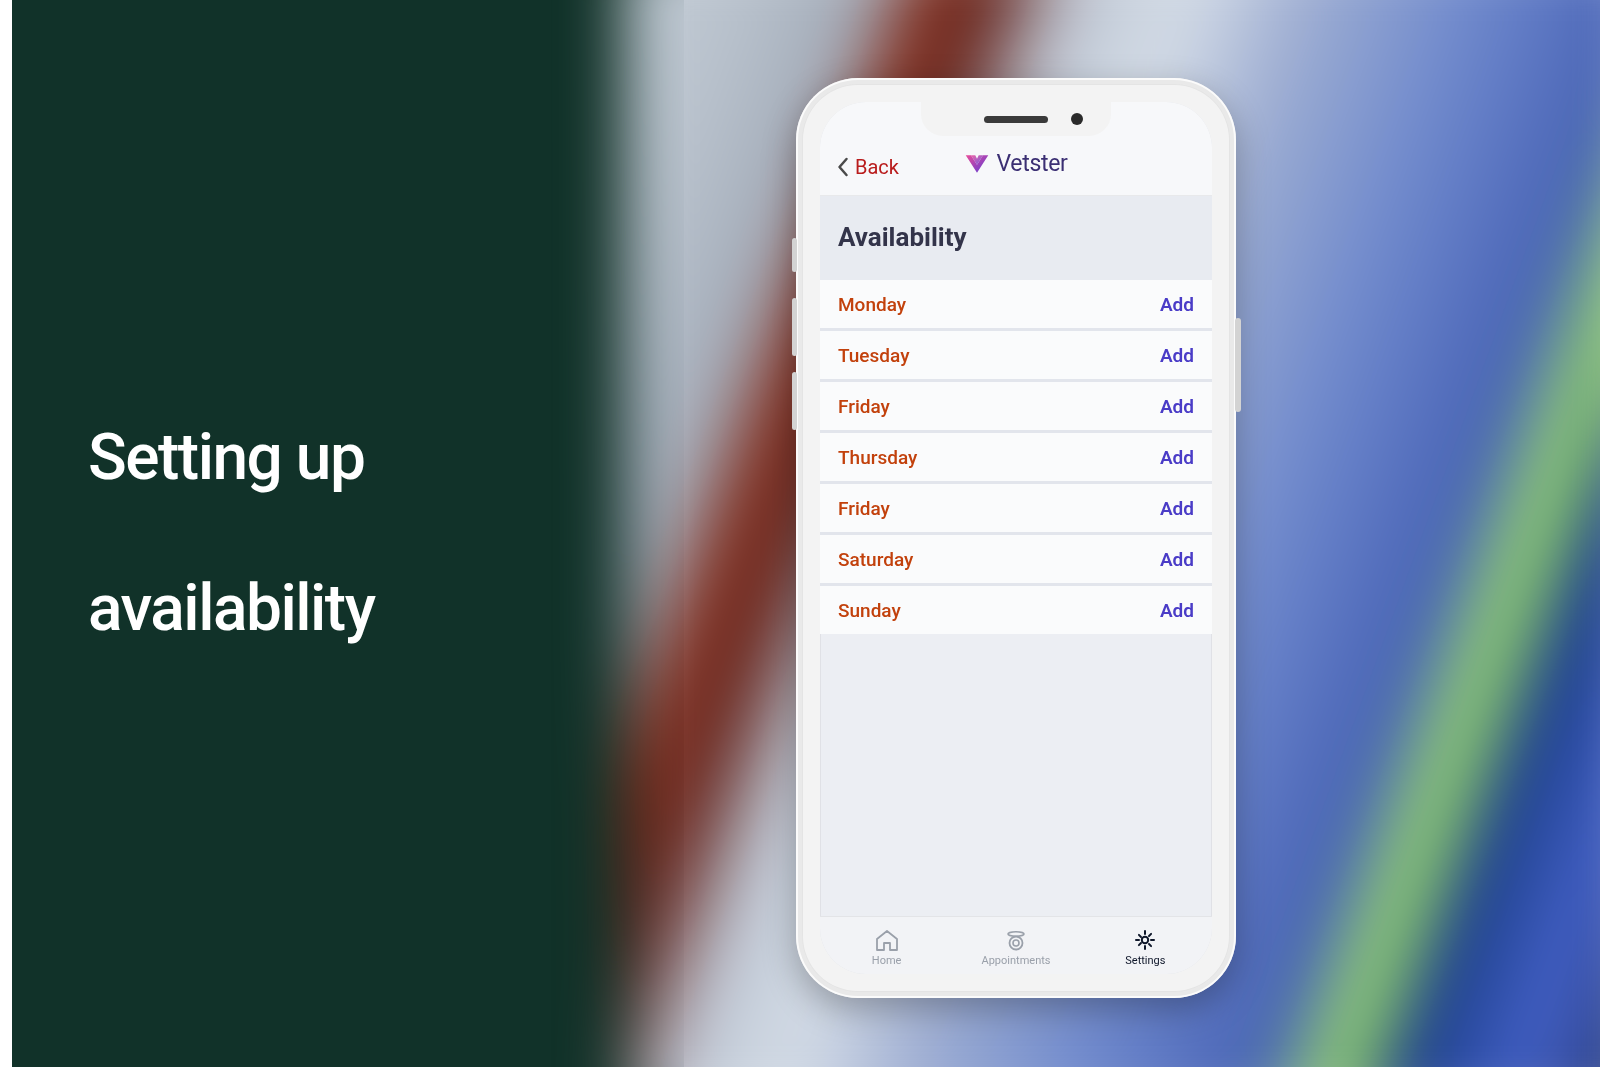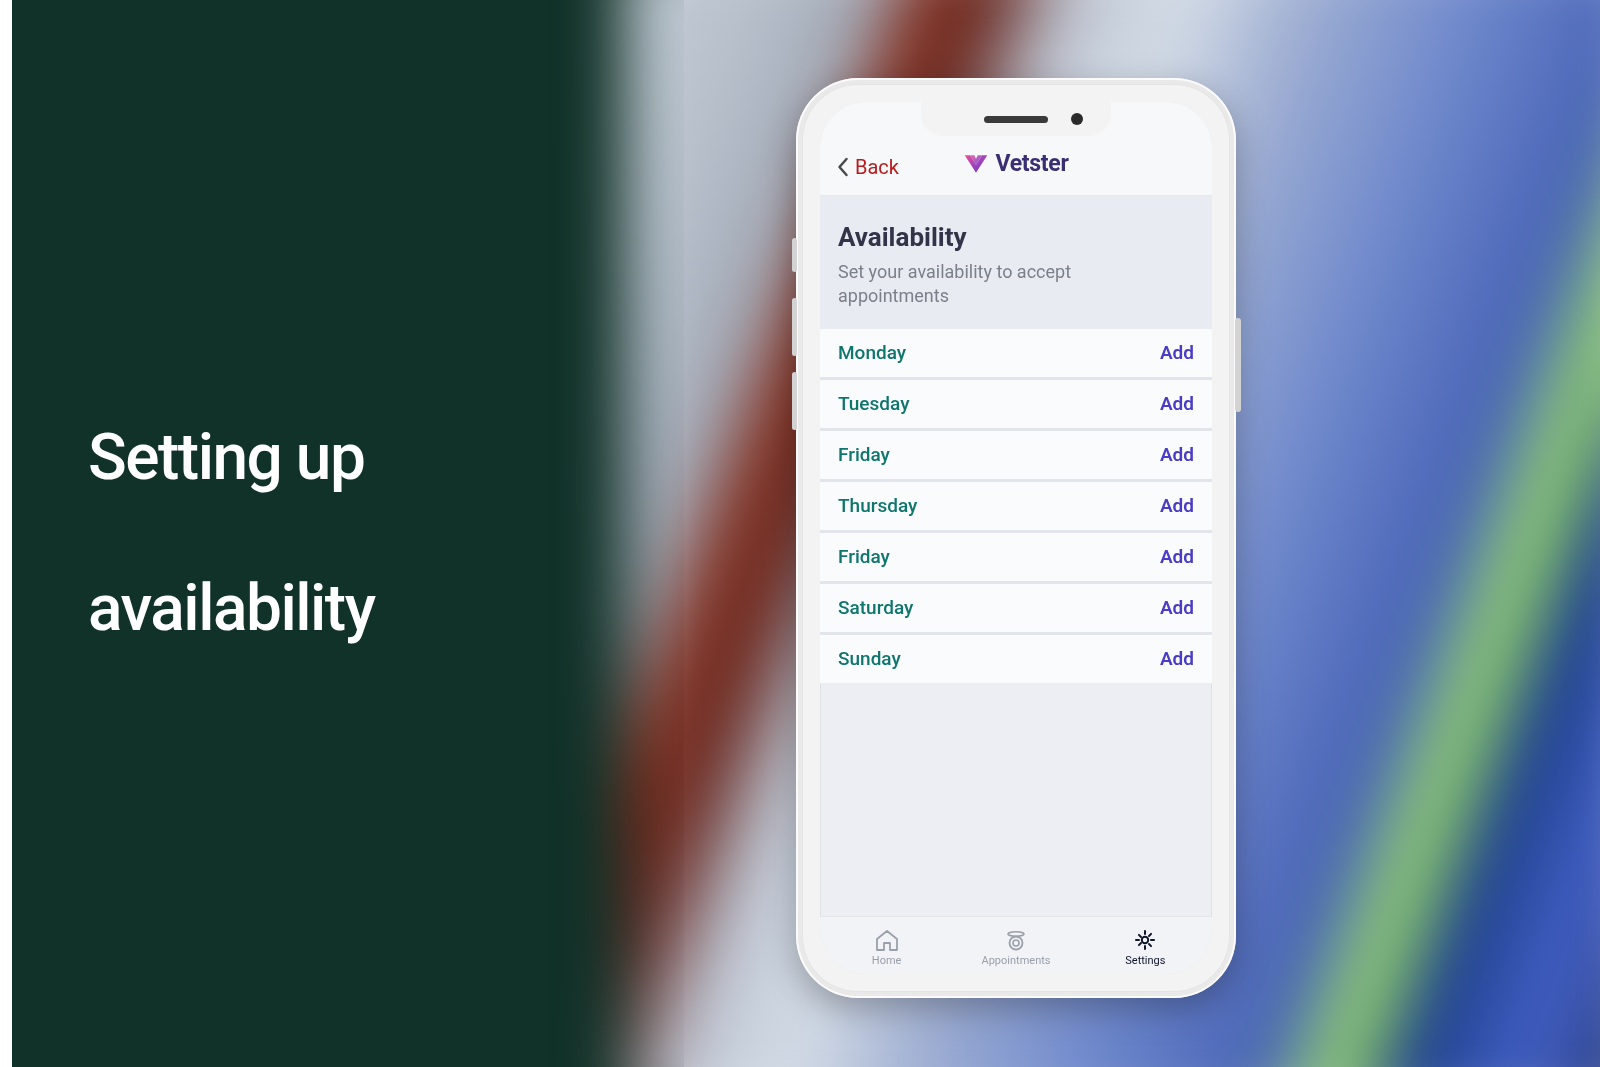--- a/index.html
+++ b/index.html
@@ -110,21 +110,21 @@
       display: flex; align-items: center;
       color: #b91c1c;
       font-size: 20px;
       cursor: pointer;
     }
     .back-btn svg { width: 13px; height: 20px; margin-right: 6px; }
     .brand {
       display: flex; align-items: center; gap: 6px;
     }
     .brand svg { width: 26px; height: 22px; }
-    .brand-text { font-size: 23px; font-weight: 700; color: #3b2f73; letter-spacing: -0.3px; }
+    .brand-text { font-size: 23px; font-weight: 400; color: #3b2f73; letter-spacing: -0.3px; }
     .section-head {
       padding: 26px 18px 20px 18px;
       background: #e8ebf1;
     }
     .section-title {
       font-size: 26px;
       font-weight: 700;
       color: #33344a;
       margin-bottom: 8px;
     }
@@ -134,21 +134,21 @@
       line-height: 1.35;
       max-width: 300px;
     }
     .day-list { display: flex; flex-direction: column; gap: 3px; background: #e2e5ec; }
     .day-row {
       background: #fafbfc;
       height: 48px;
       display: flex; align-items: center; justify-content: space-between;
       padding: 0 18px;
     }
-    .day-name { font-size: 19px; color: #0f766e; font-weight: 500; }
+    .day-name { font-size: 19px; color: #c2410c; font-weight: 500; }
     .add-btn { font-size: 19px; color: #4a3cc7; font-weight: 600; cursor: pointer; }
     .tabbar {
       margin-top: auto;
       height: 58px;
       background: #f2f3f6;
       border-top: 1px solid rgba(0,0,0,0.06);
       display: flex;
       justify-content: center;
       align-items: center;
       padding-top: 4px;
@@ -202,21 +202,20 @@
                 </defs>
                 <path d="M2 2 L15 22 L28 2 L22 2 L15 13 L8 2 Z" fill="url(#vg)"></path>
                 <path d="M8 2 L15 13 L22 2 L17 2 L15 6 L13 2 Z" fill="url(#vg)" opacity="0.85"></path>
               </svg>
               <span class="brand-text">Vetster</span>
             </div>
           </div>
 
           <div class="section-head">
             <div class="section-title">Availability</div>
-            <div class="section-sub">Set your availability to accept appointments</div>
           </div>
 
           <div class="day-list">
             <div class="day-row">
               <span class="day-name">Monday</span>
               <span class="add-btn">Add</span>
             </div>
             <div class="day-row">
               <span class="day-name">Tuesday</span>
               <span class="add-btn">Add</span>

